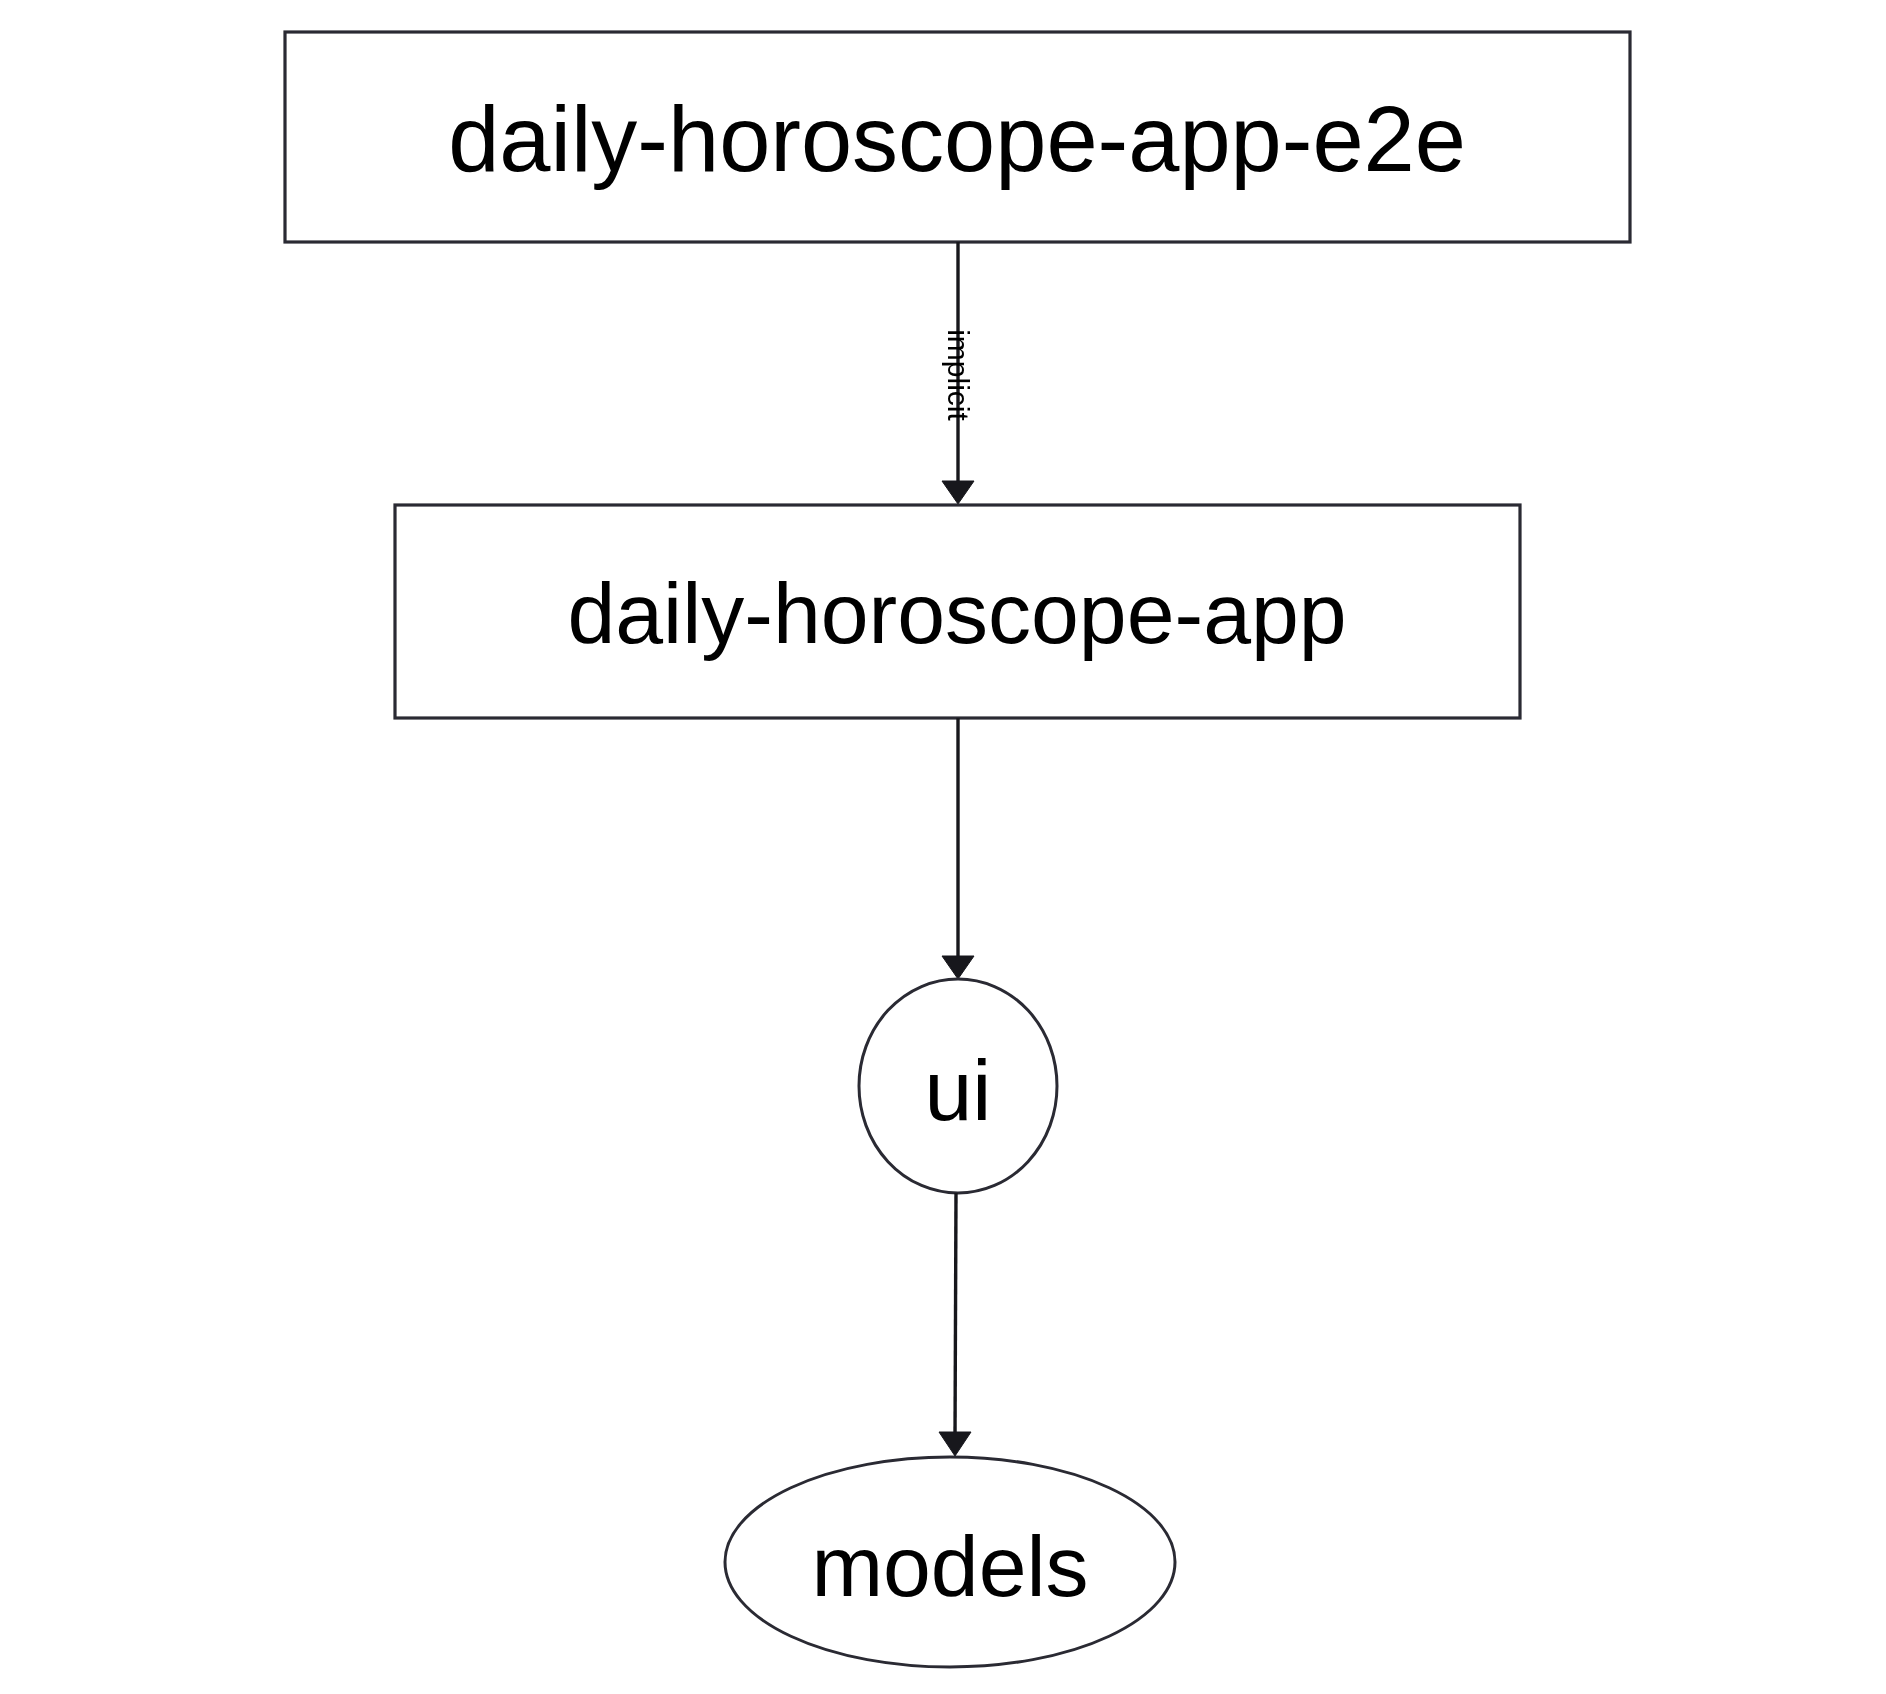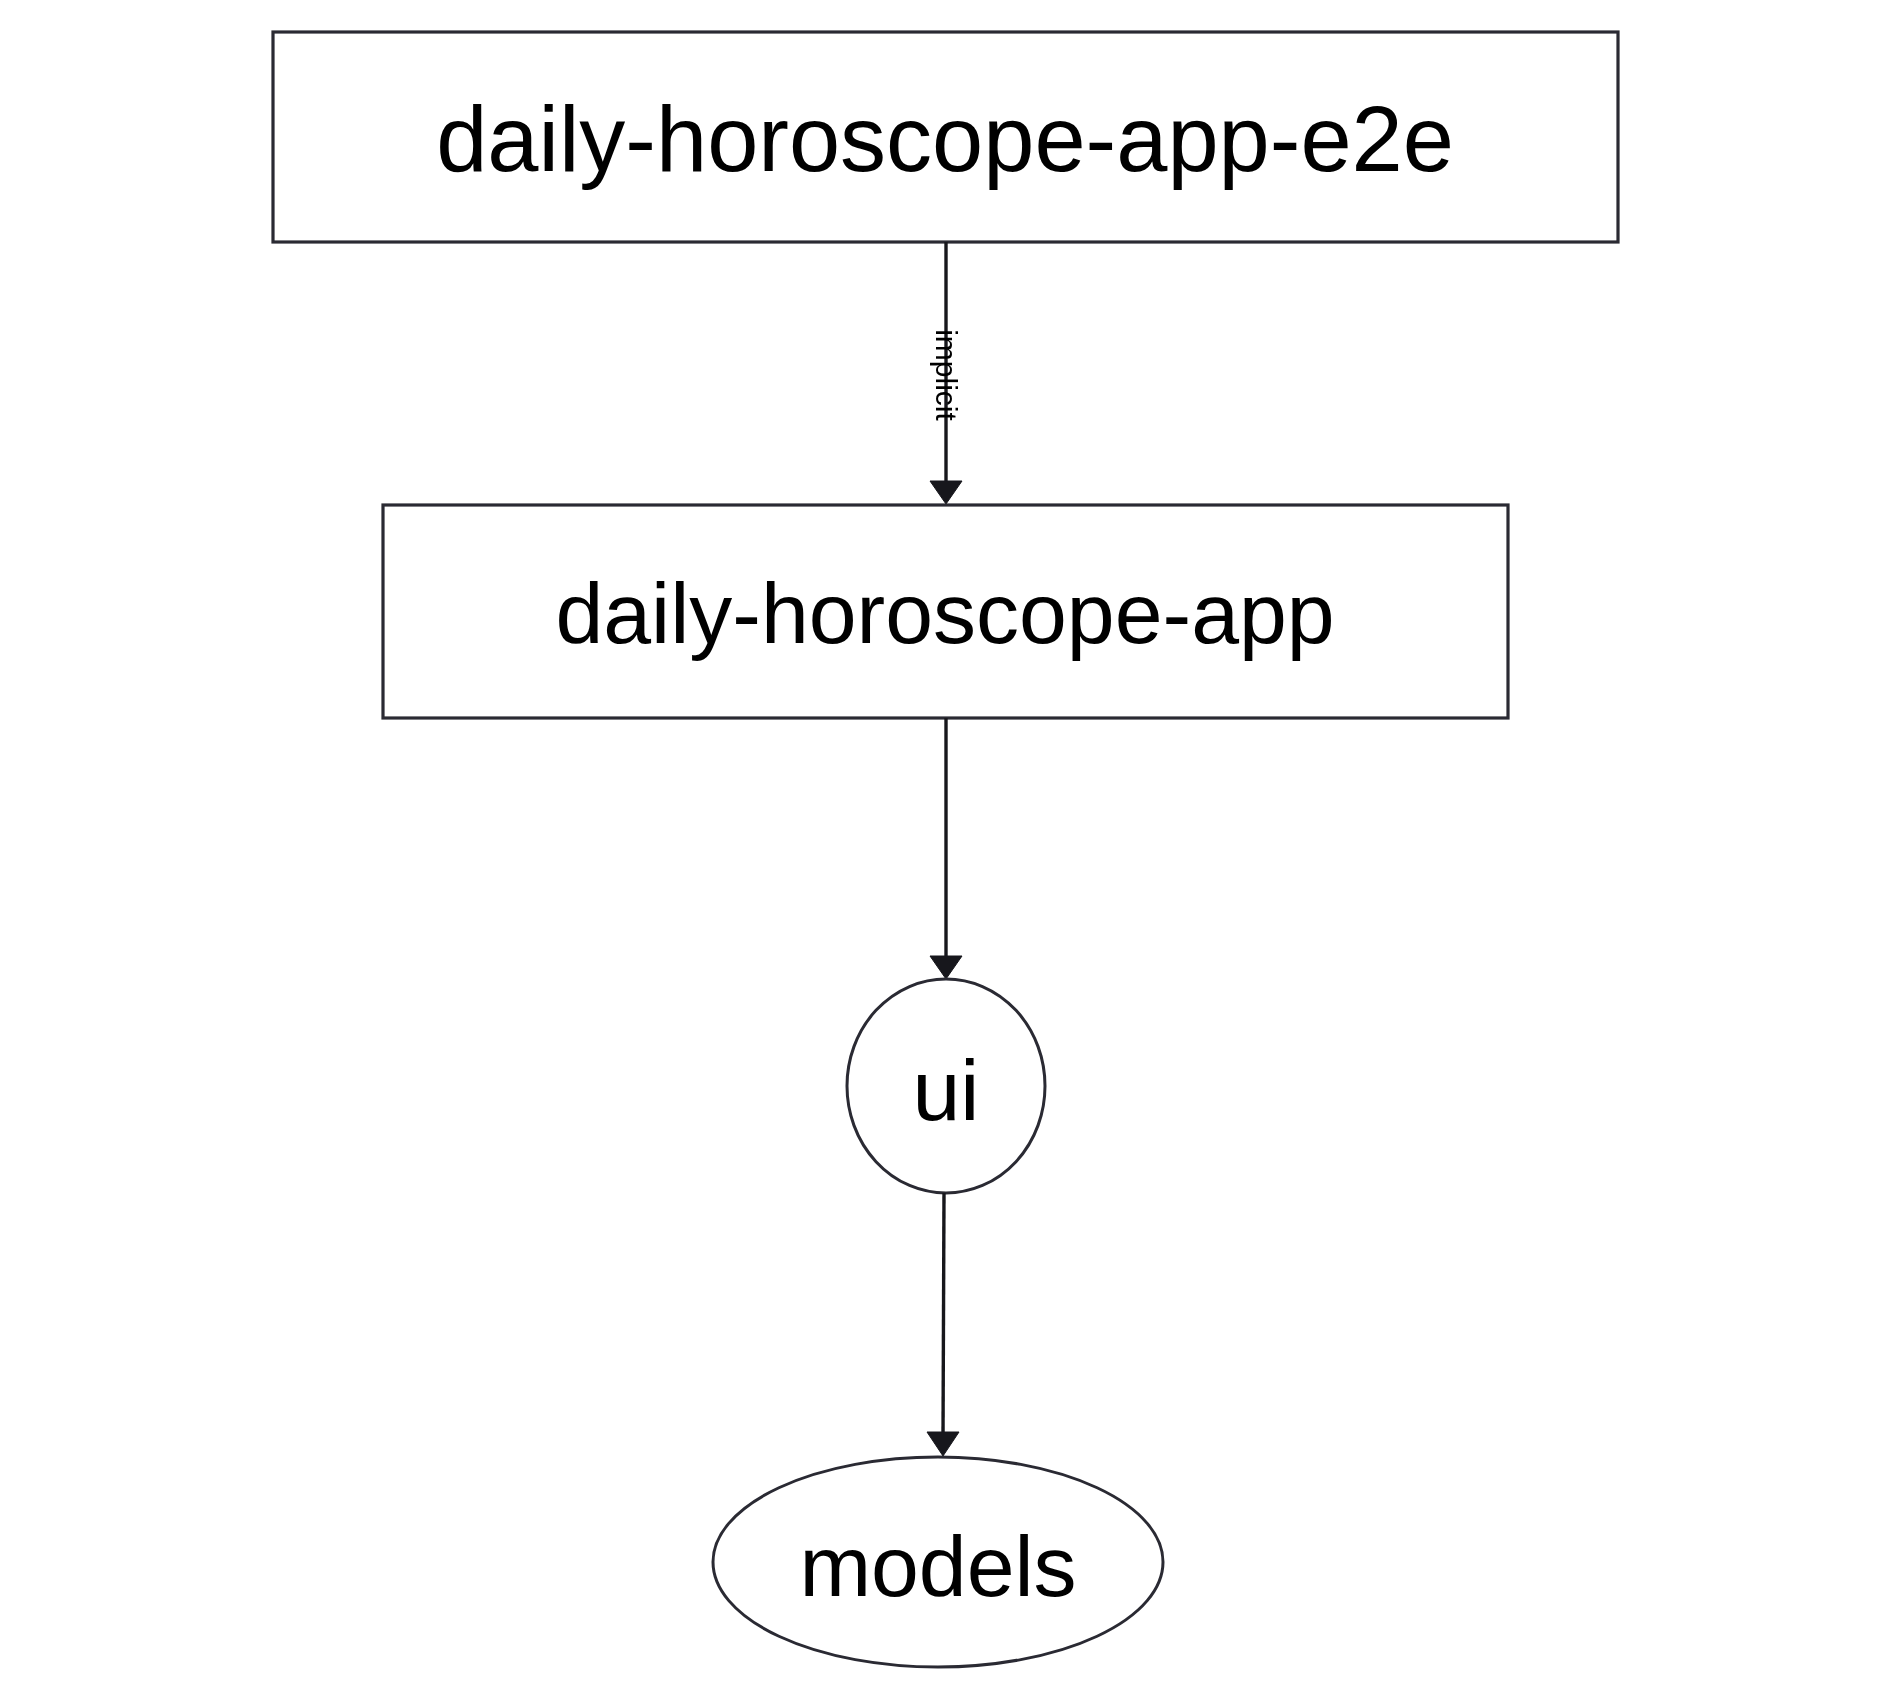--- a/index.html
+++ b/index.html
@@ -10,21 +10,21 @@
   }
   body {
     width: 1886px;
     height: 1694px;
     font-family: "Liberation Sans", sans-serif;
     overflow: hidden;
     position: relative;
   }
   #graph-root {
     position: absolute;
-    left: 0;
+    left: 12px;
     top: 0;
     width: 1721px;
     height: 1694px;
   }
   svg#graph-canvas {
     display: block;
     width: 1886px;
     height: 1694px;
     background: #ffffff;
   }

